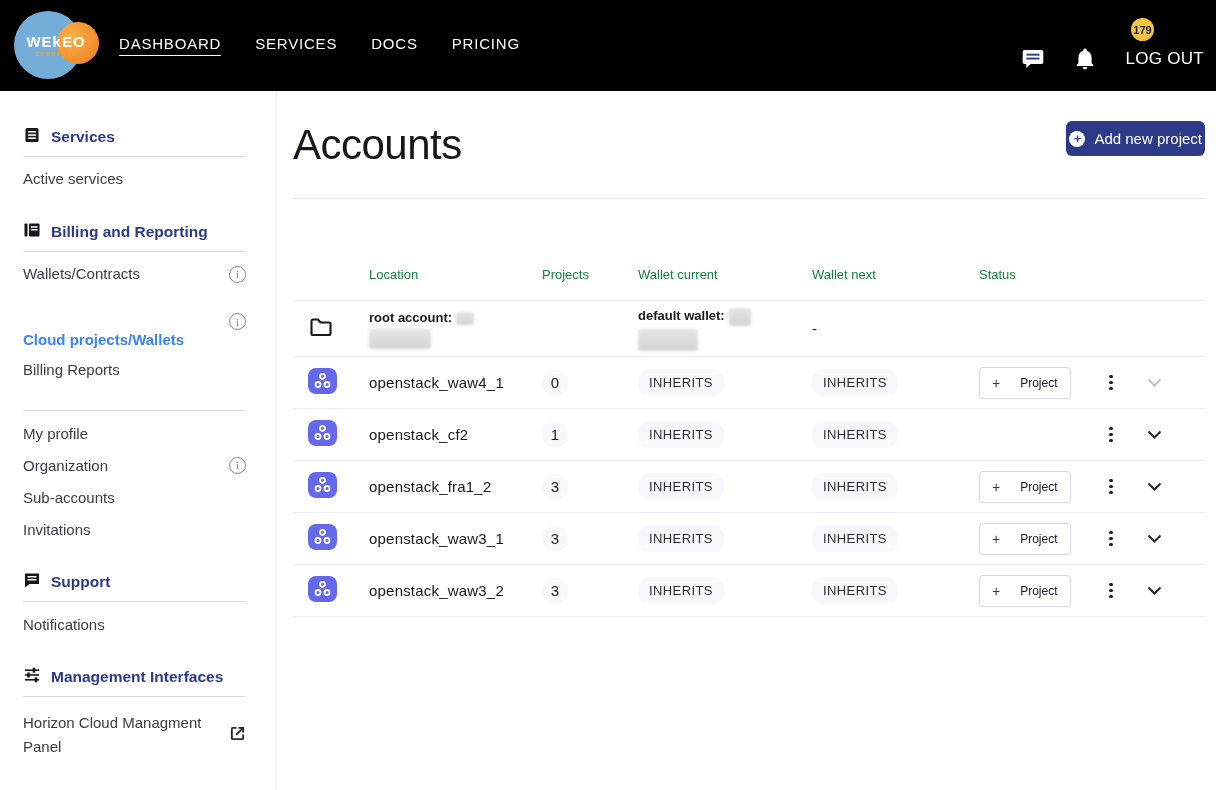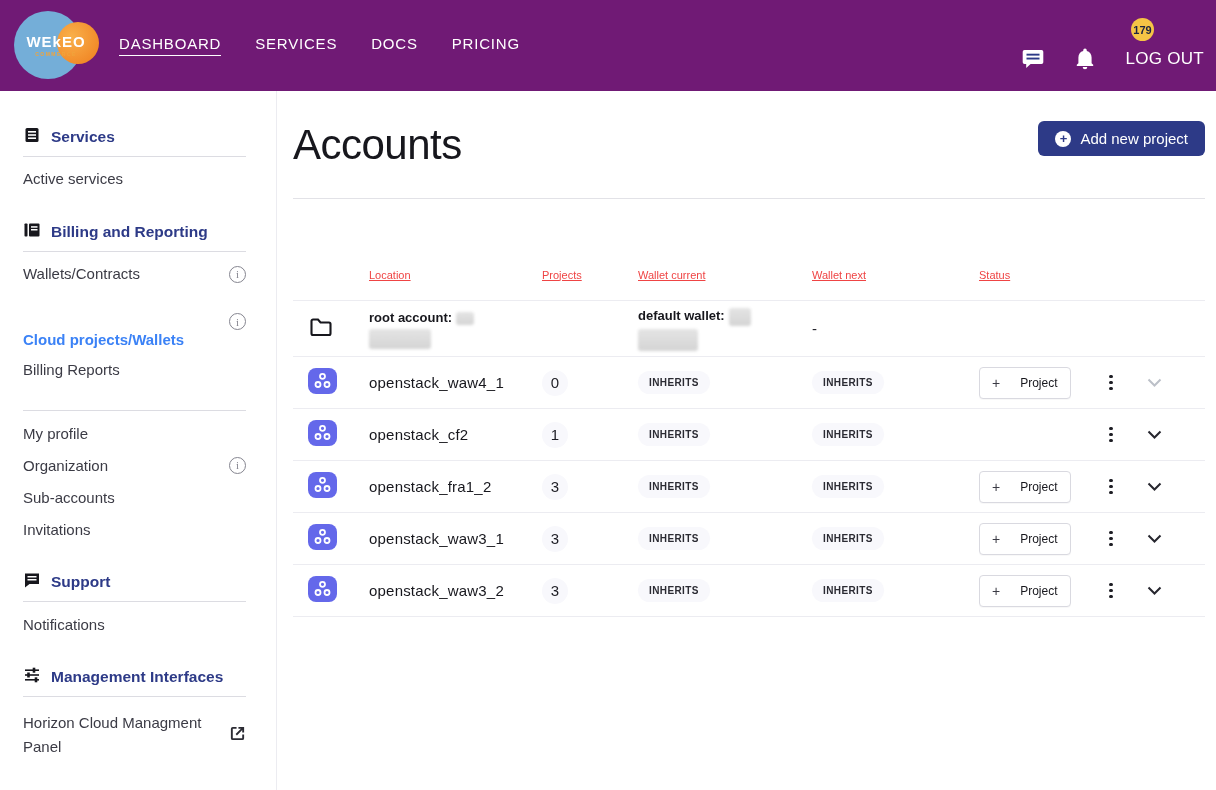--- a/index.html
+++ b/index.html
@@ -1,20 +1,20 @@
 <!DOCTYPE html>
 <html><head>
 <meta charset="utf-8">
 <style>
   * { margin:0; padding:0; box-sizing:border-box; }
   html,body { width:1216px; height:790px; overflow:hidden; background:#fff;
     font-family:"Liberation Sans", sans-serif; color:#17171d; }
 
   
-  .navbar { position:relative; height:91px; background:#701a75; display:flex; align-items:center; }
+  .navbar { position:relative; height:91px; background:#000000; display:flex; align-items:center; }
   .logo { position:absolute; left:13px; top:7px; width:86px; height:78px; }
   .logo .blue-circle { position:absolute; left:1px; top:4px; width:68px; height:68px; border-radius:50%;
     background:#74aed8; }
   .logo .orange-circle { position:absolute; left:44px; top:15px; width:42px; height:42px; border-radius:50%;
     background:radial-gradient(circle at 35% 35%, #f9b04a, #ef7d1d); }
   .logo .logo-text { position:absolute; left:0; top:26px; width:86px; text-align:center; color:#fff;
     font-weight:bold; font-size:15px; letter-spacing:1px; }
   .logo .logo-subtext { position:absolute; left:0; top:44px; width:86px; text-align:center; color:#f0a43c;
     font-size:5px; letter-spacing:1.5px; font-weight:bold; }
   .nav-links { display:flex; gap:34px; margin-left:119px; }
@@ -45,40 +45,40 @@
   .info-icon { width:17px; height:17px; border:1.2px solid #85858f; border-radius:50%;
     color:#85858f; font-size:11px; display:flex; align-items:center; justify-content:center;
     font-family:"Liberation Serif", serif; flex-shrink:0; }
   .info-icon::before { content:"i"; }
   .ext-icon { flex-shrink:0; }
 
   
   .main-head { margin-top:30px; height:50px; display:flex; justify-content:space-between; }
   .page-title { font-size:42px; font-weight:300; letter-spacing:-.5px; color:#17171d; }
   .add-btn { display:flex; align-items:center; gap:9px; background:#2d3a87; color:#fff; border:none;
-    border-radius:6px; height:35px; padding:0 17px; font-size:15px; cursor:pointer;
+    border-radius:6px; height:35px; padding:0 3px; font-size:15px; cursor:pointer;
     font-family:"Liberation Sans", sans-serif; }
   .plus-circle { width:16px; height:16px; border-radius:50%; background:#fff; color:#2d3a87;
     font-size:13px; font-weight:bold; display:flex; align-items:center; justify-content:center; line-height:1; }
   .plus-circle::before { content:"+"; margin-top:-1px; }
 
   
   .table { margin-top:27px; border-top:1px solid #e2e2e7; }
   .table-gap { height:50px; }
   .trow, .thead { display:grid; grid-template-columns:76px 173px 96px 174px 167px 120px 48px 1fr;
     align-items:center; border-bottom:1px solid #ececf1; }
-  .thead { height:52px; color:#ef4444; font-size:11px;text-decoration:underline; }
+  .thead { height:52px; color:#15803d; font-size:13px; }
   .trow { height:52px; font-size:15px; }
   .trow.root { height:56px; }
   .cell-icon { padding-left:15px; display:flex; align-items:center; }
   .acct-name { color:#17171d; font-weight:400; letter-spacing:.2px; }
   .count-pill { display:inline-flex; min-width:26px; height:26px; padding:0 8px; border-radius:13px;
     background:#f8f8fc; align-items:center; justify-content:center; font-size:15px; color:#1d1d24; }
   .inherits-pill { display:inline-block; padding:6px 11px; border-radius:12px; background:#f8f8fc;
-    font-size:10px; font-weight:bold; letter-spacing:.4px; color:#2b2b33; }
+    font-size:13px; font-weight:normal; letter-spacing:.4px; color:#2b2b33; }
   .project-btn { display:inline-flex; align-items:center; gap:20px; background:#fff;
     border:1px solid #d9d9e0; border-radius:4px; padding:7px 12px; font-size:12px; color:#17171d;
     cursor:pointer; box-shadow:0 1px 1px rgba(0,0,0,.03); font-family:"Liberation Sans", sans-serif; }
   .project-btn .plus::before { content:"+"; font-size:14px; color:#3b3b45; }
   .kebab { width:24px; height:24px; display:flex; flex-direction:column; align-items:center;
     justify-content:center; gap:2.5px; cursor:pointer; }
   .kebab i { width:3.5px; height:3.5px; border-radius:50%; background:#1d1d24; }
   .chev { cursor:pointer; display:flex; align-items:center; }
   .chev svg { stroke:#26262e; }
   .chev.disabled svg { stroke:#bcc0c8; }

